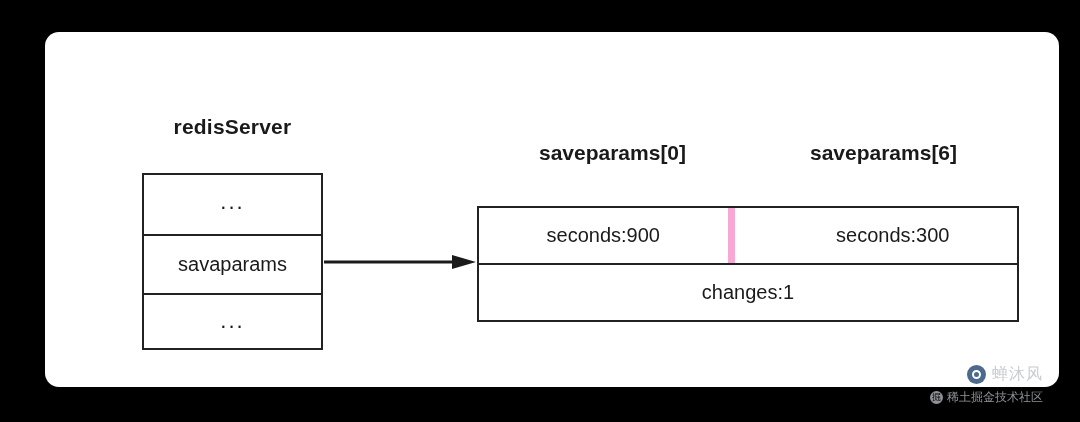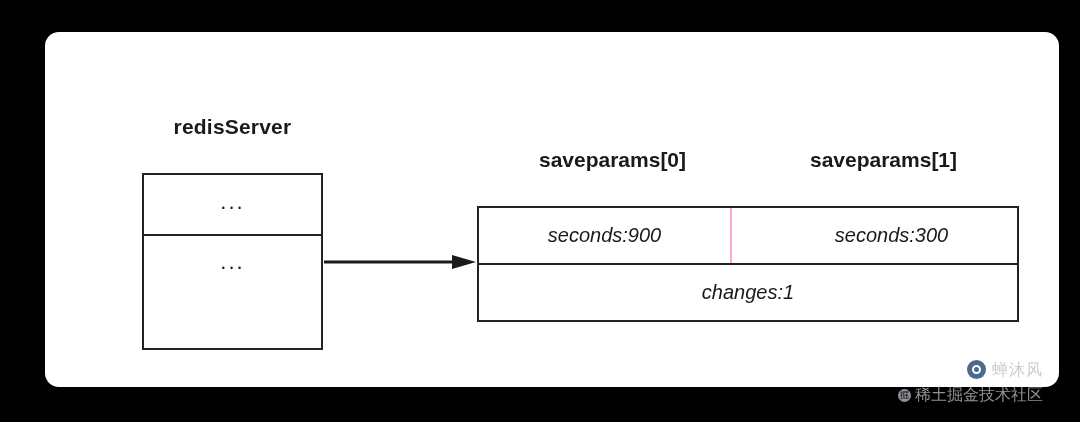--- a/index.html
+++ b/index.html
@@ -74,21 +74,21 @@
     left: 279px;
     top: 223px;
     width: 152px;
     height: 14px;
   }
 
   
   #params-headers {
     position: absolute;
     left: 432px;
-    top: 116px;
+    top: 109px;
     width: 542px;
     display: flex;
   }
   .param-header {
     flex: 1 1 0;
     text-align: center;
     font-size: 21px;
     font-weight: bold;
     color: #1a1a1a;
   }
@@ -98,21 +98,20 @@
     position: absolute;
     left: 432px;
     top: 174px;
     width: 542px;
     height: 116px;
     border: 2px solid #222222;
     box-sizing: border-box;
     background: #ffffff;
     display: flex;
     flex-direction: column;
-    font-style: italic;
   }
   .params-row {
     flex: 1 1 0;
     display: flex;
   }
   .params-row + .params-row {
     border-top: 2px solid #222222;
     justify-content: center;
   }
   .params-cell {
@@ -121,37 +120,37 @@
     align-items: center;
     justify-content: center;
     text-align: center;
     font-size: 20px;
     color: #1a1a1a;
     line-height: 1.15;
     box-sizing: border-box;
     padding: 0 6px;
   }
   .params-cell + .params-cell {
-    border-left: 2px solid #f9a8d4;
+    border-left: 7px solid #f9a8d4;
     padding-left: 40px;
   }
 
   
   #watermark {
     position: absolute;
     right: 37px;
     bottom: 16px;
     display: flex;
     flex-direction: column;
     align-items: flex-end;
     gap: 4px;
   }
   #wm-top {
     display: flex;
-    align-items: flex-start;
+    align-items: center;
     gap: 6px;
   }
   #wm-logo {
     width: 19px;
     height: 19px;
     border-radius: 50%;
     background: #4c6a8c;
     position: relative;
     flex: none;
   }
@@ -181,45 +180,46 @@
     height: 13px;
     border-radius: 50%;
     background: #8f9398;
     color: #000000;
     font-size: 9px;
     line-height: 13px;
     text-align: center;
     flex: none;
   }
   #wm-sub {
-    font-size: 16px;
+    font-size: 12px;
     color: #8f9398;
   }
 </style>
 </head>
 <body>
 
 <div id="root">
   <div id="canvas">
 
     <div id="redis-title">redisServer</div>
 
     <div id="struct-table">
       <div class="struct-row dots">...</div>
+      <div class="struct-row">savaparams</div>
       <div class="struct-row dots">...</div>
     </div>
 
     <svg id="arrow" viewBox="0 0 152 14" xmlns="http://www.w3.org/2000/svg">
       <line x1="0" y1="7" x2="132" y2="7" stroke="#1a1a1a" stroke-width="3"></line>
       <polygon points="128,0 152,7 128,14" fill="#1a1a1a"></polygon>
     </svg>
 
     <div id="params-headers">
       <div class="param-header">saveparams[0]</div>
-      <div class="param-header">saveparams[1]</div>
+      <div class="param-header">saveparams[6]</div>
     </div>
 
     <div id="params-table">
       <div class="params-row">
         <div class="params-cell">seconds:900</div>
         <div class="params-cell">seconds:300</div>
       </div>
       <div class="params-row">
         <div class="params-cell">changes:1</div>
       </div>

